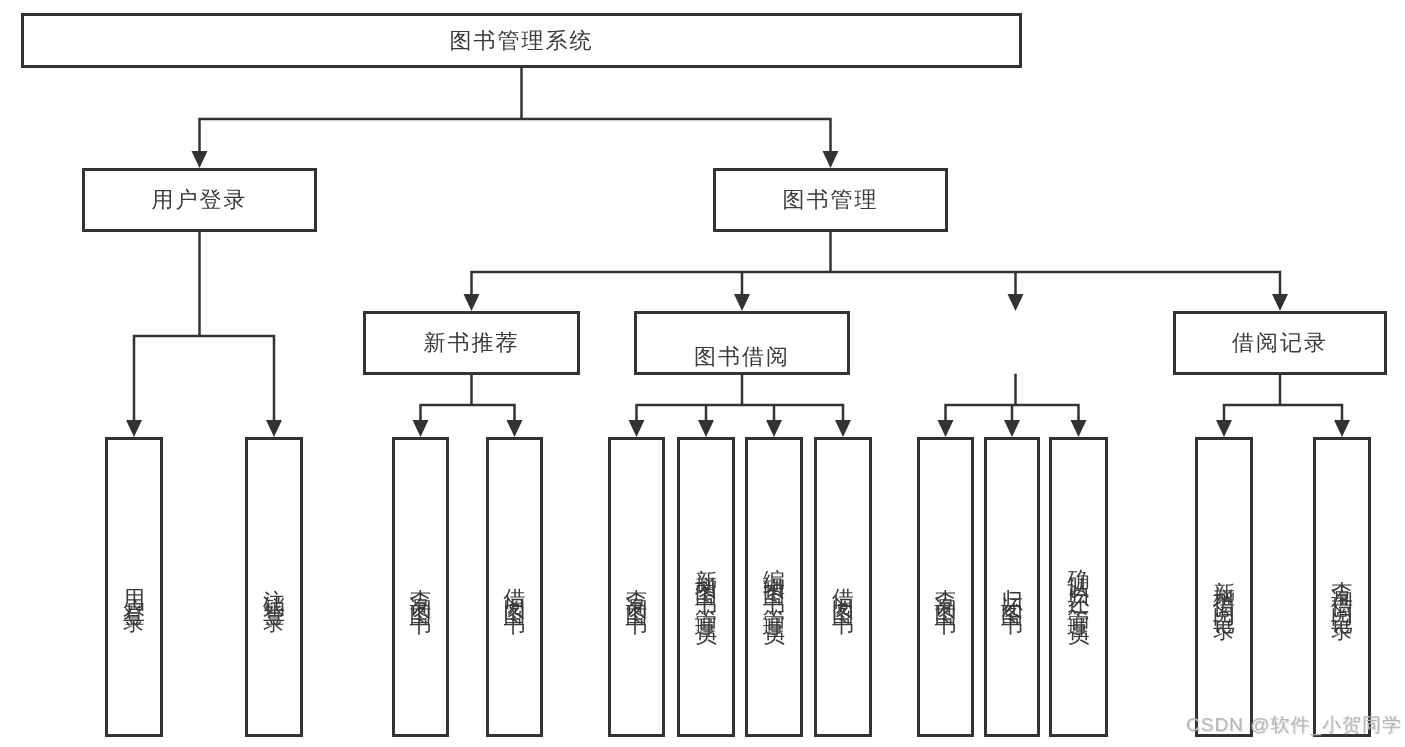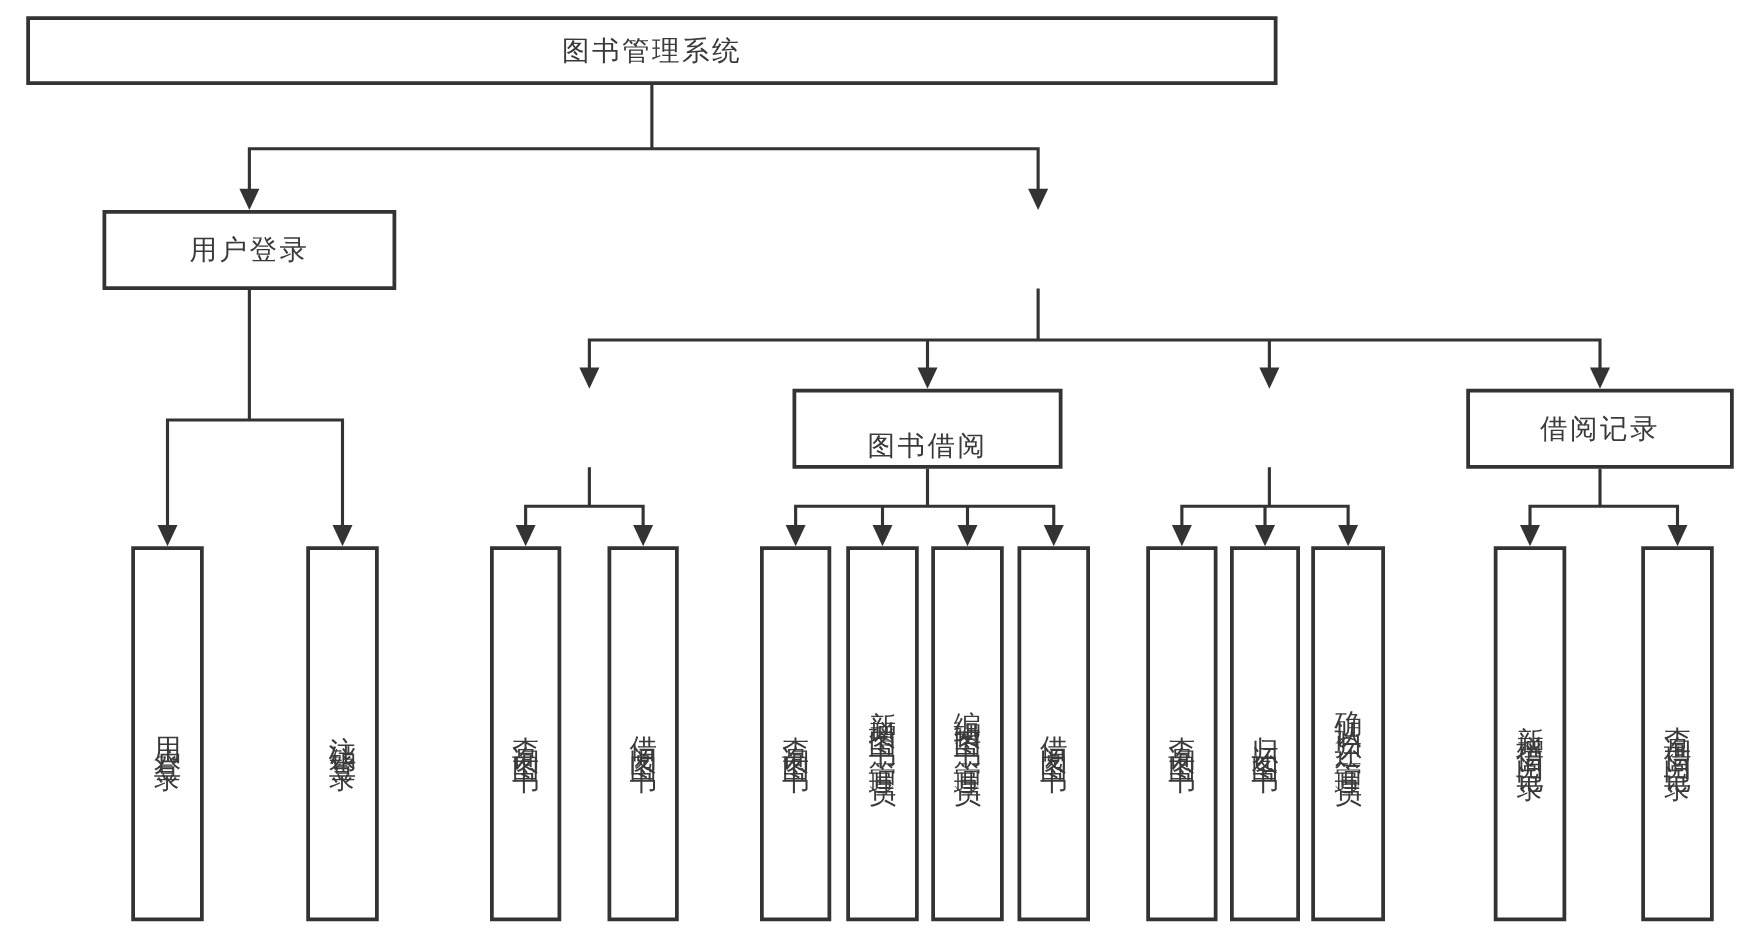--- a/index.html
+++ b/index.html
@@ -103,21 +103,27 @@
     </g>
   </svg>
 
   <div class="node" style="left:21px; top:13px; width:1001px; height:55px;">
     <span class="lbl">图书管理系统</span>
   </div>
 
   <div class="node" style="left:82px; top:168px; width:235px; height:64px;">
     <span class="lbl">用户登录</span>
   </div>
+  <div class="node" style="left:713px; top:168px; width:235px; height:64px;">
+    <span class="lbl">图书管理</span>
+  </div>
 
+  <div class="node" style="left:363px; top:311px; width:217px; height:64px;">
+    <span class="lbl">新书推荐</span>
+  </div>
   <div class="node" style="left:634px; top:311px; width:216px; height:64px;align-items:flex-end;">
     <span class="lbl">图书借阅</span>
   </div>
   <div class="node" style="left:1173px; top:311px; width:214px; height:64px;">
     <span class="lbl">借阅记录</span>
   </div>
 
   <div class="node vert" style="left:105px; top:437px; width:58px; height:300px;">
     <span class="lbl">用户登录</span>
   </div>
@@ -155,14 +161,15 @@
     <span class="lbl">确认归还（管理员）</span>
   </div>
 
   <div class="node vert" style="left:1195px; top:437px; width:58px; height:300px;">
     <span class="lbl">新增借阅记录</span>
   </div>
   <div class="node vert" style="left:1313px; top:437px; width:58px; height:300px;">
     <span class="lbl">查询借阅记录</span>
   </div>
 
+  <div id="watermark">CSDN @软件_小贺同学</div>
 
 </div>
 
 </body></html>

